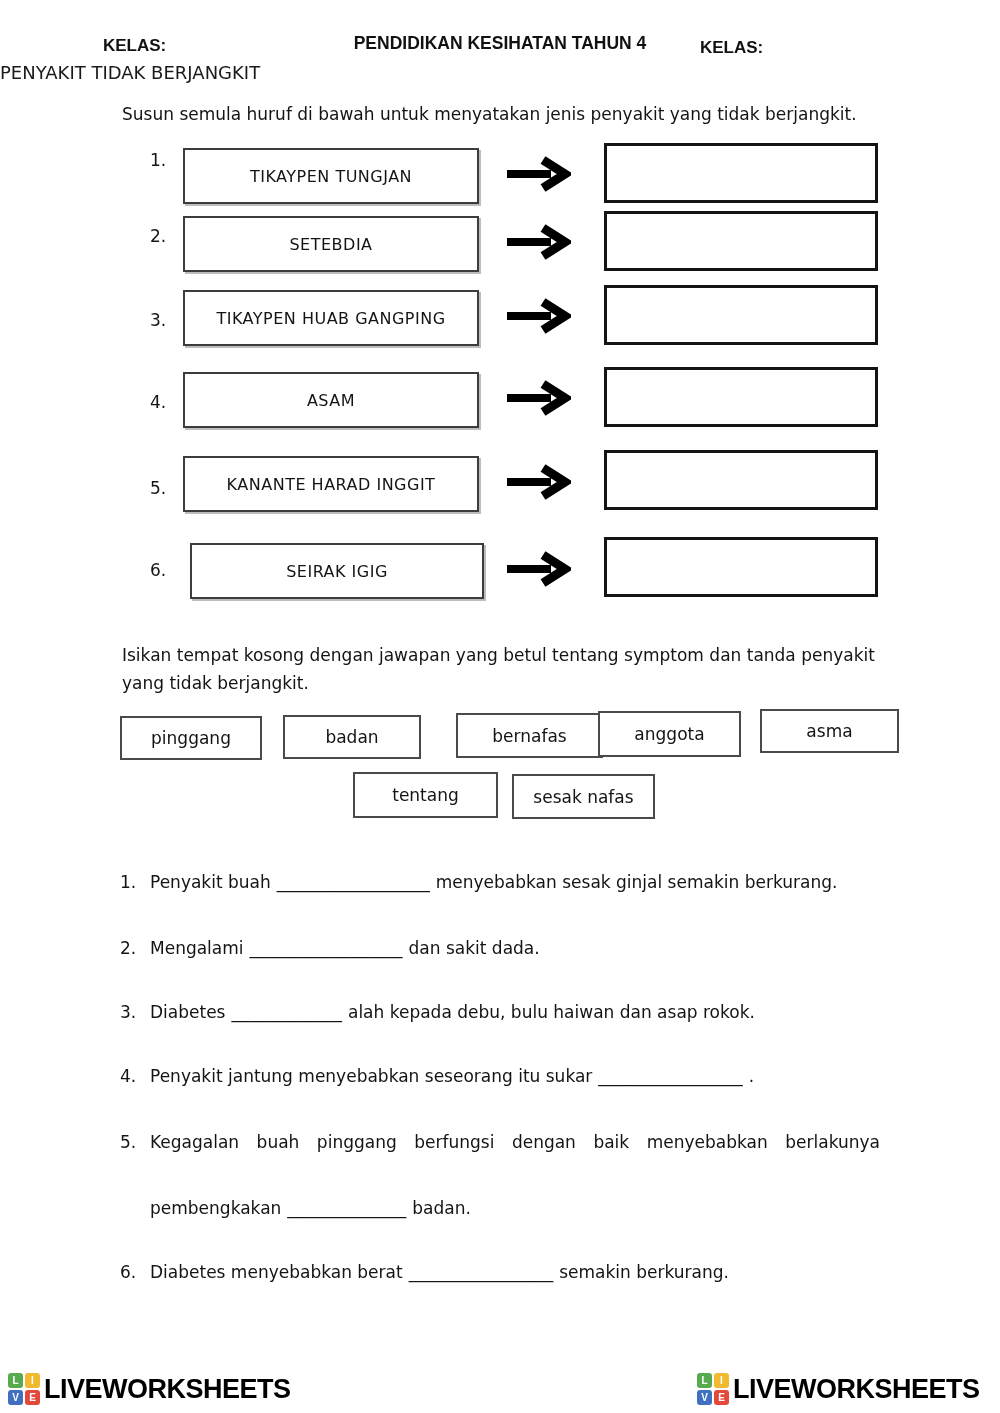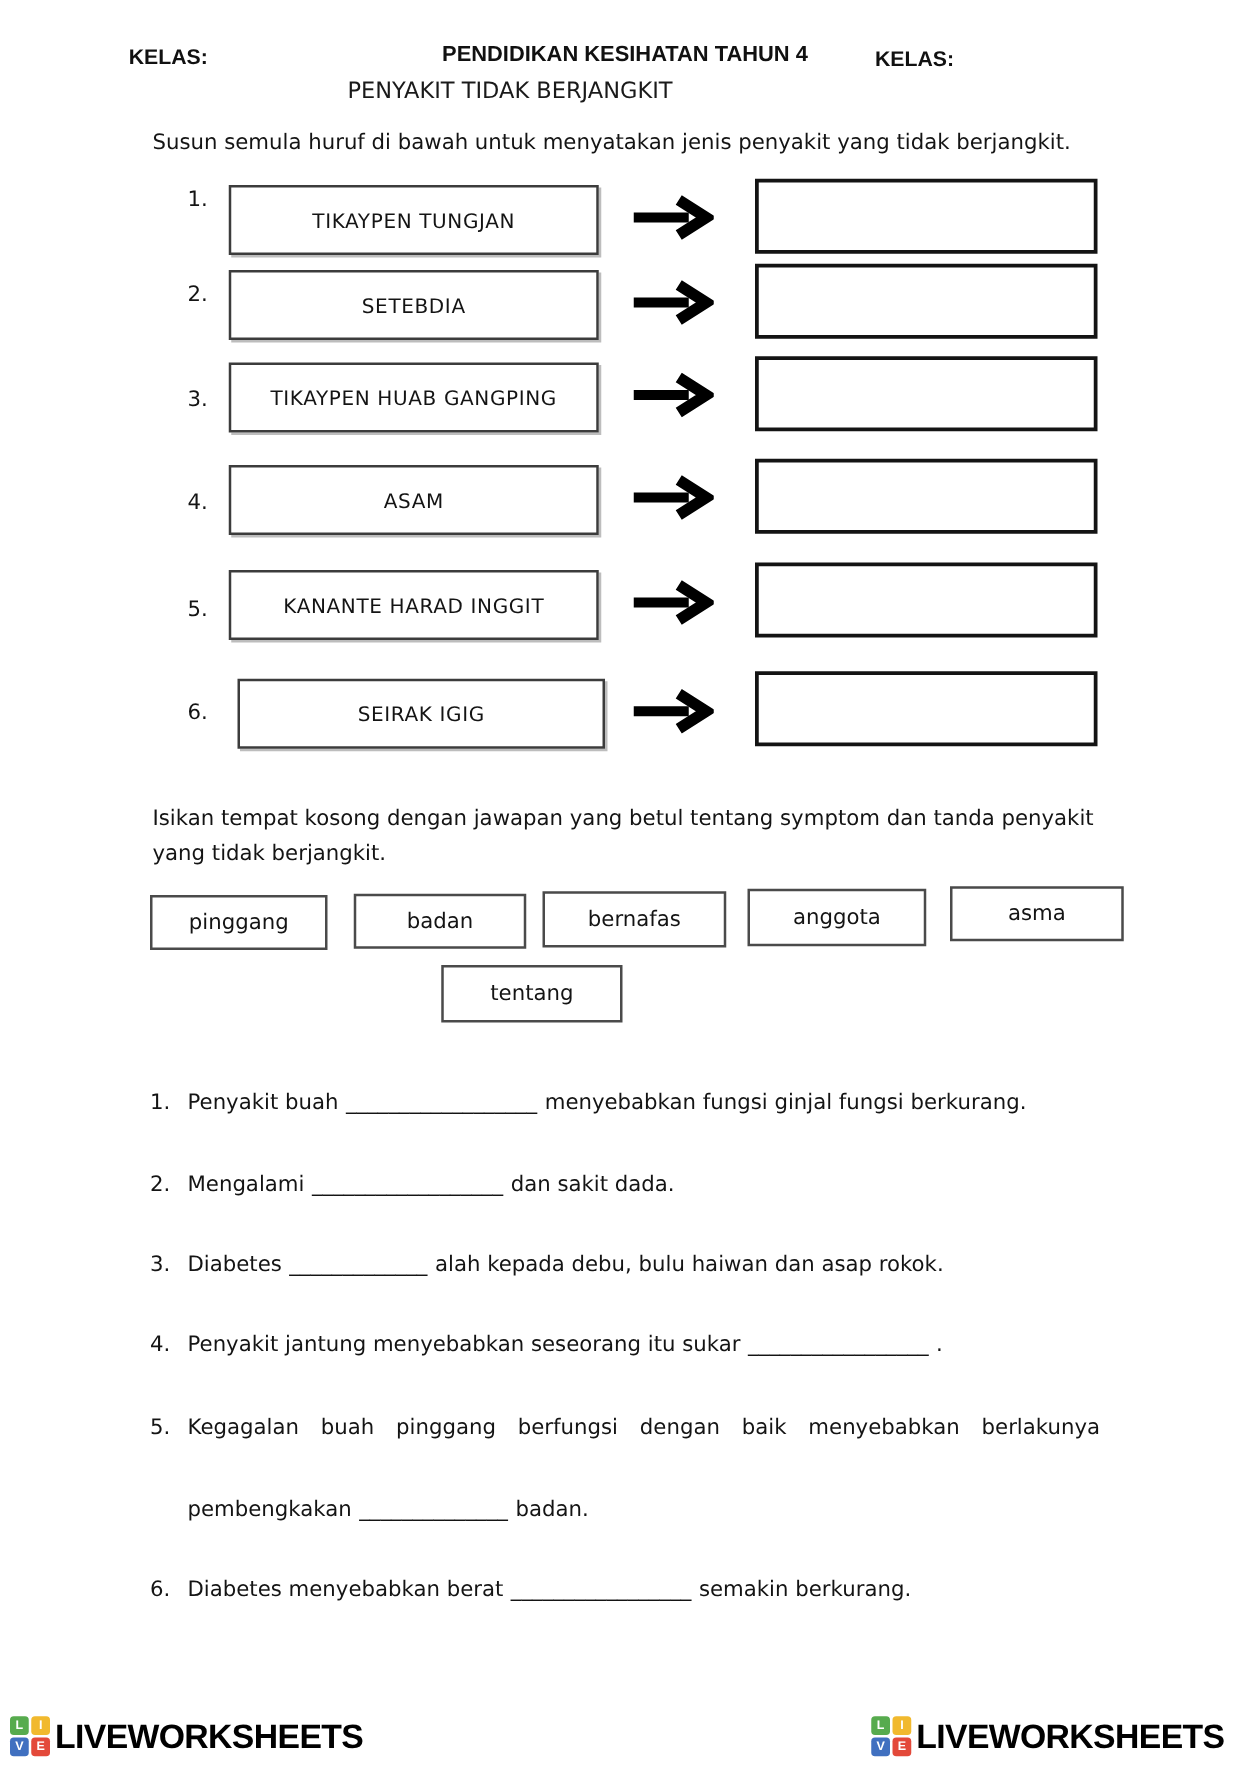--- a/index.html
+++ b/index.html
@@ -1,21 +1,21 @@
 <!DOCTYPE html>
 <html><head>
 <meta charset="utf-8">
 <style>
   html,body{margin:0;padding:0;background:#ffffff;}
   .page{position:relative;width:1000px;height:1413px;background:#ffffff;overflow:hidden;
         font-family:"DejaVu Sans",sans-serif;color:#1c1c1c;}
   .print{font-family:"Liberation Sans",sans-serif;font-weight:700;font-size:17px;color:#111;}
   .abs{position:absolute;}
   .title{left:0;width:1000px;text-align:center;top:33px;font-size:17.5px;}
-  .subtitle{left:0;width:816px;text-align:center;top:62px;font-size:18px;color:#1a1a1a;}
+  .subtitle{left:0;width:816px;top:62px;font-size:18px;color:#1a1a1a;}
   .instr{font-size:17px;color:#141414;}
   
   .snum{font-size:17px;color:#141414;}
   .wordbox{left:183px;width:292px;height:52px;background:#fff;border:2px solid #3c3c3c;
            box-shadow:2px 2px 0 #bdbdbd;display:flex;align-items:center;justify-content:center;
            font-size:16px;letter-spacing:0.5px;color:#141414;}
   .answerbox{left:604px;width:268px;height:54px;background:#fff;border:3px solid #141414;}
   .arrow{left:505px;width:66px;height:36px;}
   
   .bankbox{background:#fff;border:2px solid #4a4a4a;display:flex;align-items:center;
@@ -106,27 +106,28 @@
     <div class="abs answerbox" style="top:537px"></div>
   </div>
 
   <div class="abs instr" style="left:122px;top:641px;width:820px;line-height:1.65">
     <span style="display:block">Isikan tempat kosong dengan jawapan yang betul tentang symptom dan tanda penyakit</span>
     <span style="display:block">yang tidak berjangkit.</span>
   </div>
 
   <div class="abs bankbox" style="left:283px;top:715px;width:134px;height:40px">badan</div>
   <div class="abs bankbox" style="left:120px;top:716px;width:138px;height:40px">pinggang</div>
-  <div class="abs bankbox" style="left:434px;top:713px;width:143px;height:41px">bernafas</div>
+  <div class="abs bankbox" style="left:456px;top:713px;width:143px;height:41px">bernafas</div>
   <div class="abs bankbox" style="left:598px;top:711px;width:139px;height:42px">anggota</div>
   <div class="abs bankbox" style="left:760px;top:709px;width:135px;height:40px">asma</div>
   <div class="abs bankbox" style="left:353px;top:772px;width:141px;height:42px">tentang</div>
+  <div class="abs bankbox" style="left:512px;top:774px;width:139px;height:41px">sesak nafas</div>
 
   <div class="abs sent" style="top:872px">
-    <span class="no">1.</span><span>Penyakit buah</span><span class="blank">__________________</span><span>menyebabkan fungsi ginjal fungsi berkurang.</span>
+    <span class="no">1.</span><span>Penyakit buah</span><span class="blank">__________________</span><span>menyebabkan sesak ginjal semakin berkurang.</span>
   </div>
   <div class="abs sent" style="top:938px">
     <span class="no">2.</span><span>Mengalami</span><span class="blank">__________________</span><span>dan sakit dada.</span>
   </div>
   <div class="abs sent" style="top:1002px">
     <span class="no">3.</span><span>Diabetes</span><span class="blank">_____________</span><span>alah kepada debu, bulu haiwan dan asap rokok.</span>
   </div>
   <div class="abs sent" style="top:1066px">
     <span class="no">4.</span><span>Penyakit jantung menyebabkan seseorang itu sukar</span><span class="blank">_________________</span><span>.</span>
   </div>

